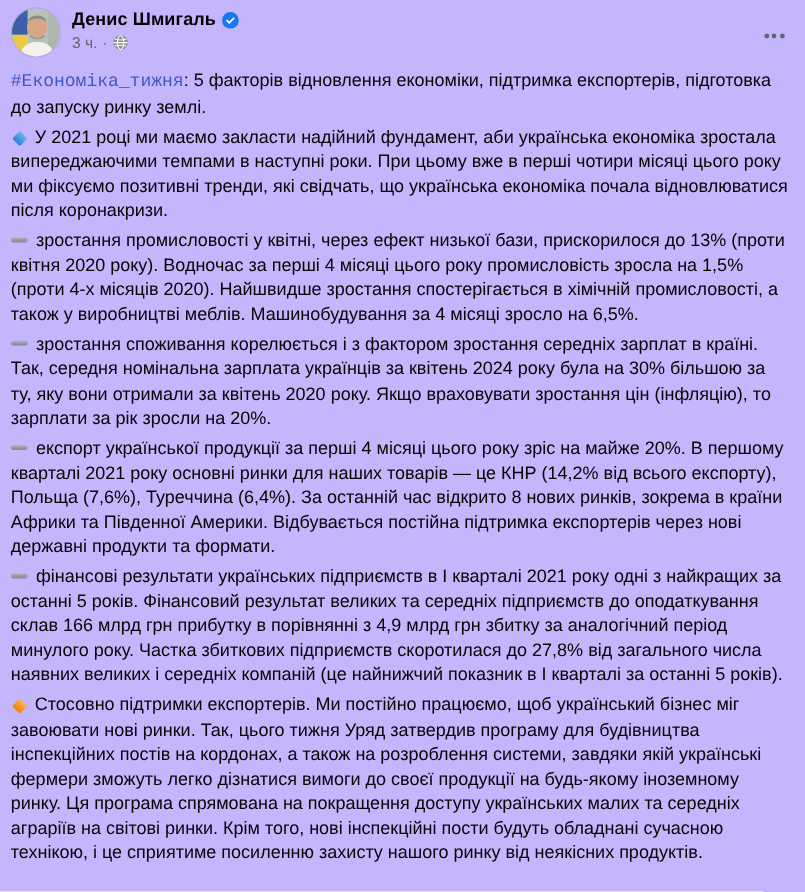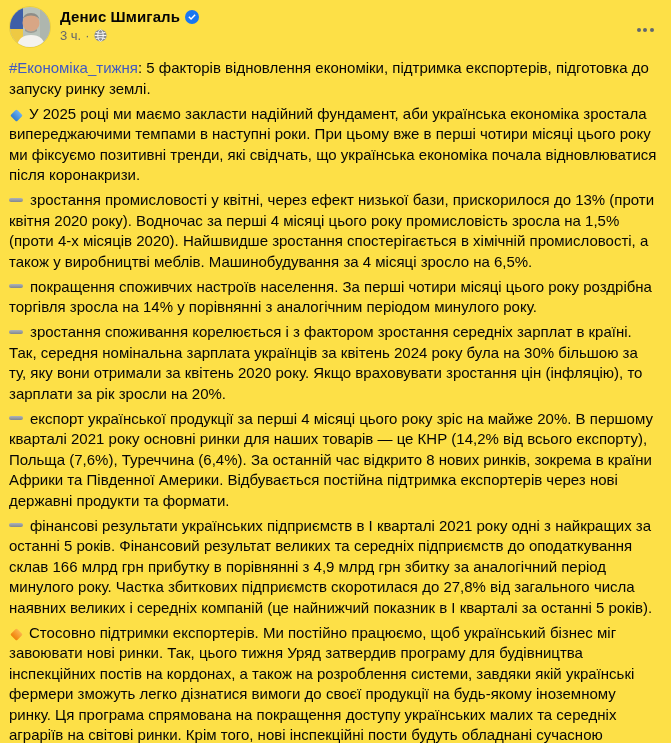--- a/index.html
+++ b/index.html
@@ -4,21 +4,21 @@
 <style>
   * { margin: 0; padding: 0; box-sizing: border-box; }
   html, body {
     width: 671px;
     background: #ffffff;
     font-family: "Liberation Sans", "DejaVu Sans", sans-serif;
   }
   .post {
     width: 671px;
     height: 743px;
-    background: #fde047;
+    background: #c4b5fd;
     overflow: hidden;
   }
   
   .post-header {
     display: flex;
     align-items: flex-start;
     padding: 6px 10px 0 9px;
     height: 52px;
   }
   .avatar {
@@ -72,20 +72,21 @@
     padding: 6px 12px 0 9px;
     font-size: 15px;
     line-height: 20.5px;
     color: #050505;
   }
   .para { margin-bottom: 4.5px; }
   .hashtag {
     color: #4059c2;
     text-decoration: none;
     cursor: pointer;
+    font-family: Liberation Mono, monospace;
   }
   
   .b-diamond {
     display: inline-block;
     width: 9px; height: 9px;
     transform: rotate(45deg);
     margin: 0 8px 0 3px;
     vertical-align: -1px;
     border-radius: 1.5px;
   }
@@ -151,25 +152,24 @@
       <span class="dot"></span>
       <span class="dot"></span>
       <span class="dot"></span>
     </div>
   </div>
 
   <div class="post-body">
 
     <p class="para"><a class="hashtag">#Економіка_тижня</a><span>: 5 факторів відновлення економіки, підтримка експортерів, підготовка до запуску ринку землі.</span></p>
 
-    <p class="para"><span class="b-diamond blue"></span><span>У 2025 році ми маємо закласти надійний фундамент, аби українська економіка зростала випереджаючими темпами в наступні роки. При цьому вже в перші чотири місяці цього року ми фіксуємо позитивні тренди, які свідчать, що українська економіка почала відновлюватися після коронакризи.</span></p>
+    <p class="para"><span class="b-diamond blue"></span><span>У 2021 році ми маємо закласти надійний фундамент, аби українська економіка зростала випереджаючими темпами в наступні роки. При цьому вже в перші чотири місяці цього року ми фіксуємо позитивні тренди, які свідчать, що українська економіка почала відновлюватися після коронакризи.</span></p>
 
     <p class="para"><span class="b-minus"></span><span>зростання промисловості у квітні, через ефект низької бази, прискорилося до 13% (проти квітня 2020 року). Водночас за перші 4 місяці цього року промисловість зросла на 1,5% (проти 4-х місяців 2020). Найшвидше зростання спостерігається в хімічній промисловості, а також у виробництві меблів. Машинобудування за 4 місяці зросло на 6,5%.</span></p>
 
-    <p class="para"><span class="b-minus"></span><span>покращення споживчих настроїв населення. За перші чотири місяці цього року роздрібна торгівля зросла на 14% у порівнянні з аналогічним періодом минулого року.</span></p>
 
     <p class="para"><span class="b-minus"></span><span>зростання споживання корелюється і з фактором зростання середніх зарплат в країні. Так, середня номінальна зарплата українців за квітень 2024 року була на 30% більшою за ту, яку вони отримали за квітень 2020 року. Якщо враховувати зростання цін (інфляцію), то зарплати за рік зросли на 20%.</span></p>
 
     <p class="para"><span class="b-minus"></span><span>експорт української продукції за перші 4 місяці цього року зріс на майже 20%. В першому кварталі 2021 року основні ринки для наших товарів — це КНР (14,2% від всього експорту), Польща (7,6%), Туреччина (6,4%). За останній час відкрито 8 нових ринків, зокрема в країни Африки та Південної Америки. Відбувається постійна підтримка експортерів через нові державні продукти та формати.</span></p>
 
     <p class="para"><span class="b-minus"></span><span>фінансові результати українських підприємств в І кварталі 2021 року одні з найкращих за останні 5 років. Фінансовий результат великих та середніх підприємств до оподаткування склав 166 млрд грн прибутку в порівнянні з 4,9 млрд грн збитку за аналогічний період минулого року. Частка збиткових підприємств скоротилася до 27,8% від загального числа наявних великих і середніх компаній (це найнижчий показник в І кварталі за останні 5 років).</span></p>
 
     <p class="para"><span class="b-diamond orange"></span><span>Стосовно підтримки експортерів. Ми постійно працюємо, щоб український бізнес міг завоювати нові ринки. Так, цього тижня Уряд затвердив програму для будівництва інспекційних постів на кордонах, а також на розроблення системи, завдяки якій українські фермери зможуть легко дізнатися вимоги до своєї продукції на будь-якому іноземному ринку. Ця програма спрямована на покращення доступу українських малих та середніх аграріїв на світові ринки. Крім того, нові інспекційні пости будуть обладнані сучасною технікою, і це сприятиме посиленню захисту нашого ринку від неякісних продуктів.</span></p>
 
   </div>

